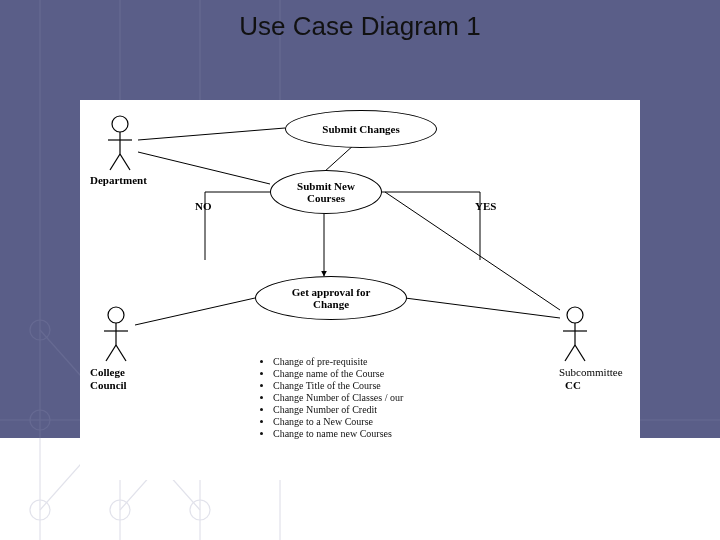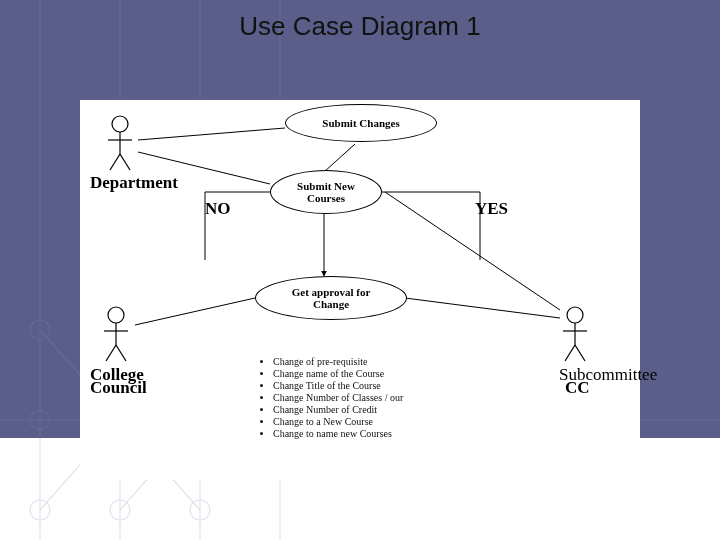--- a/index.html
+++ b/index.html
@@ -53,21 +53,21 @@
     justify-content: center;
     text-align: center;
     font-size: 11px;
     font-weight: bold;
     font-family: "Times New Roman", serif;
     line-height: 1.1;
   }
   .label {
     position: absolute;
     font-family: "Times New Roman", serif;
-    font-size: 17px;
+    font-size: 11px;
     color: #000;
     line-height: 1.1;
   }
   .label.bold { font-weight: bold; }
   .changes-list {
     position: absolute;
     font-family: "Times New Roman", serif;
     font-size: 10px;
     color: #111;
   }
@@ -169,39 +169,39 @@
     </svg>
 
     <div class="label bold" style="left:10px; top:74px;">Department</div>
 
     <div class="label bold" style="left:10px; top:266px;">College</div>
     <div class="label bold" style="left:10px; top:279px;">Council</div>
 
     <div class="label" style="left:460px; top:266px;margin-left:19px;">Subcommittee</div>
     <div class="label bold" style="left:485px; top:279px;">CC</div>
 
-    <div class="uc-ellipse" style="left:205px; top:4px; width:150px; height:36px;">
+    <div class="uc-ellipse" style="left:205px; top:10px; width:150px; height:36px;">
       <span>Submit Changes</span>
     </div>
 
     <div class="uc-ellipse" style="left:175px; top:176px; width:150px; height:42px;">
       <span>
         <span>Get approval for</span><br>
         <span>Change</span>
       </span>
     </div>
 
     <div class="uc-ellipse" style="left:190px; top:70px; width:110px; height:42px;">
       <span>
         <span>Submit New</span><br>
         <span>Courses</span>
       </span>
     </div>
 
-    <div class="label bold" style="left:115px; top:100px;margin-left:10px;">NO</div>
+    <div class="label bold" style="left:115px; top:100px;">NO</div>
     <div class="label bold" style="left:395px; top:100px;">YES</div>
 
     <div class="changes-list" style="left:165px; top:255px; width:240px;">
       <ul>
         <li>Change of pre-requisite</li>
         <li>Change name of the Course</li>
         <li>Change Title of the Course</li>
         <li>Change Number of Classes / our</li>
         <li>Change Number of Credit</li>
         <li>Change to a New Course</li>

